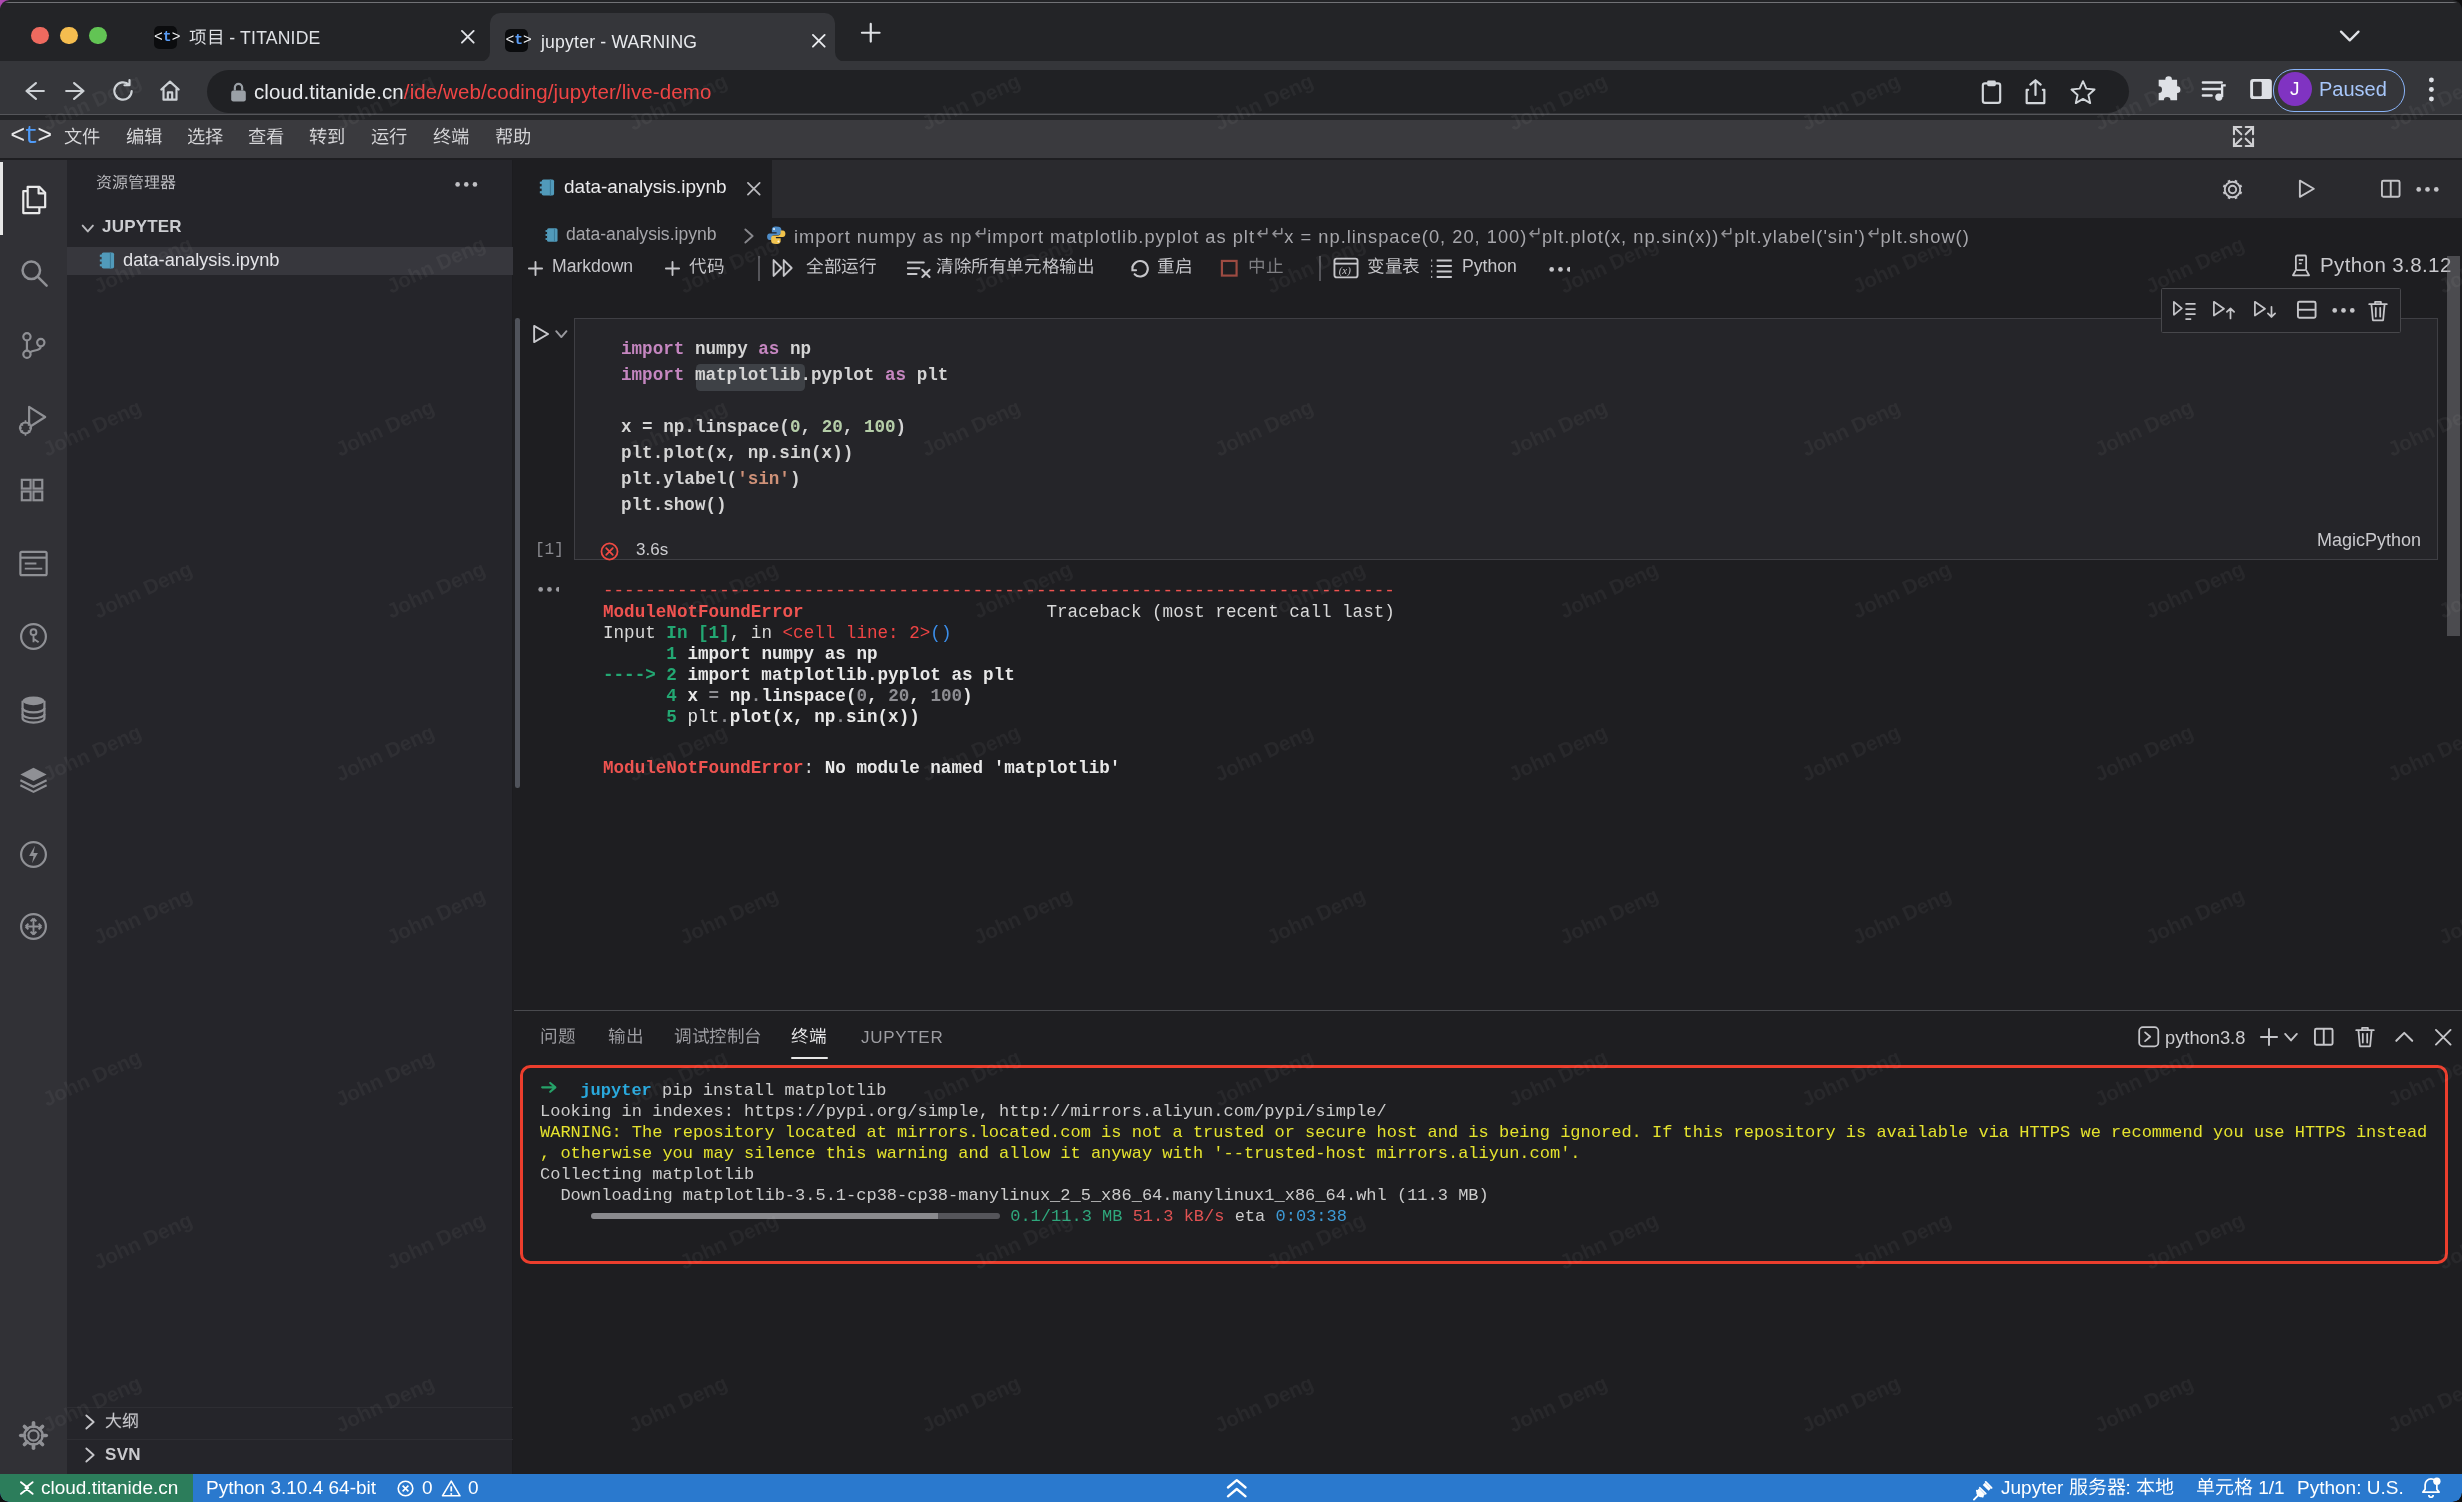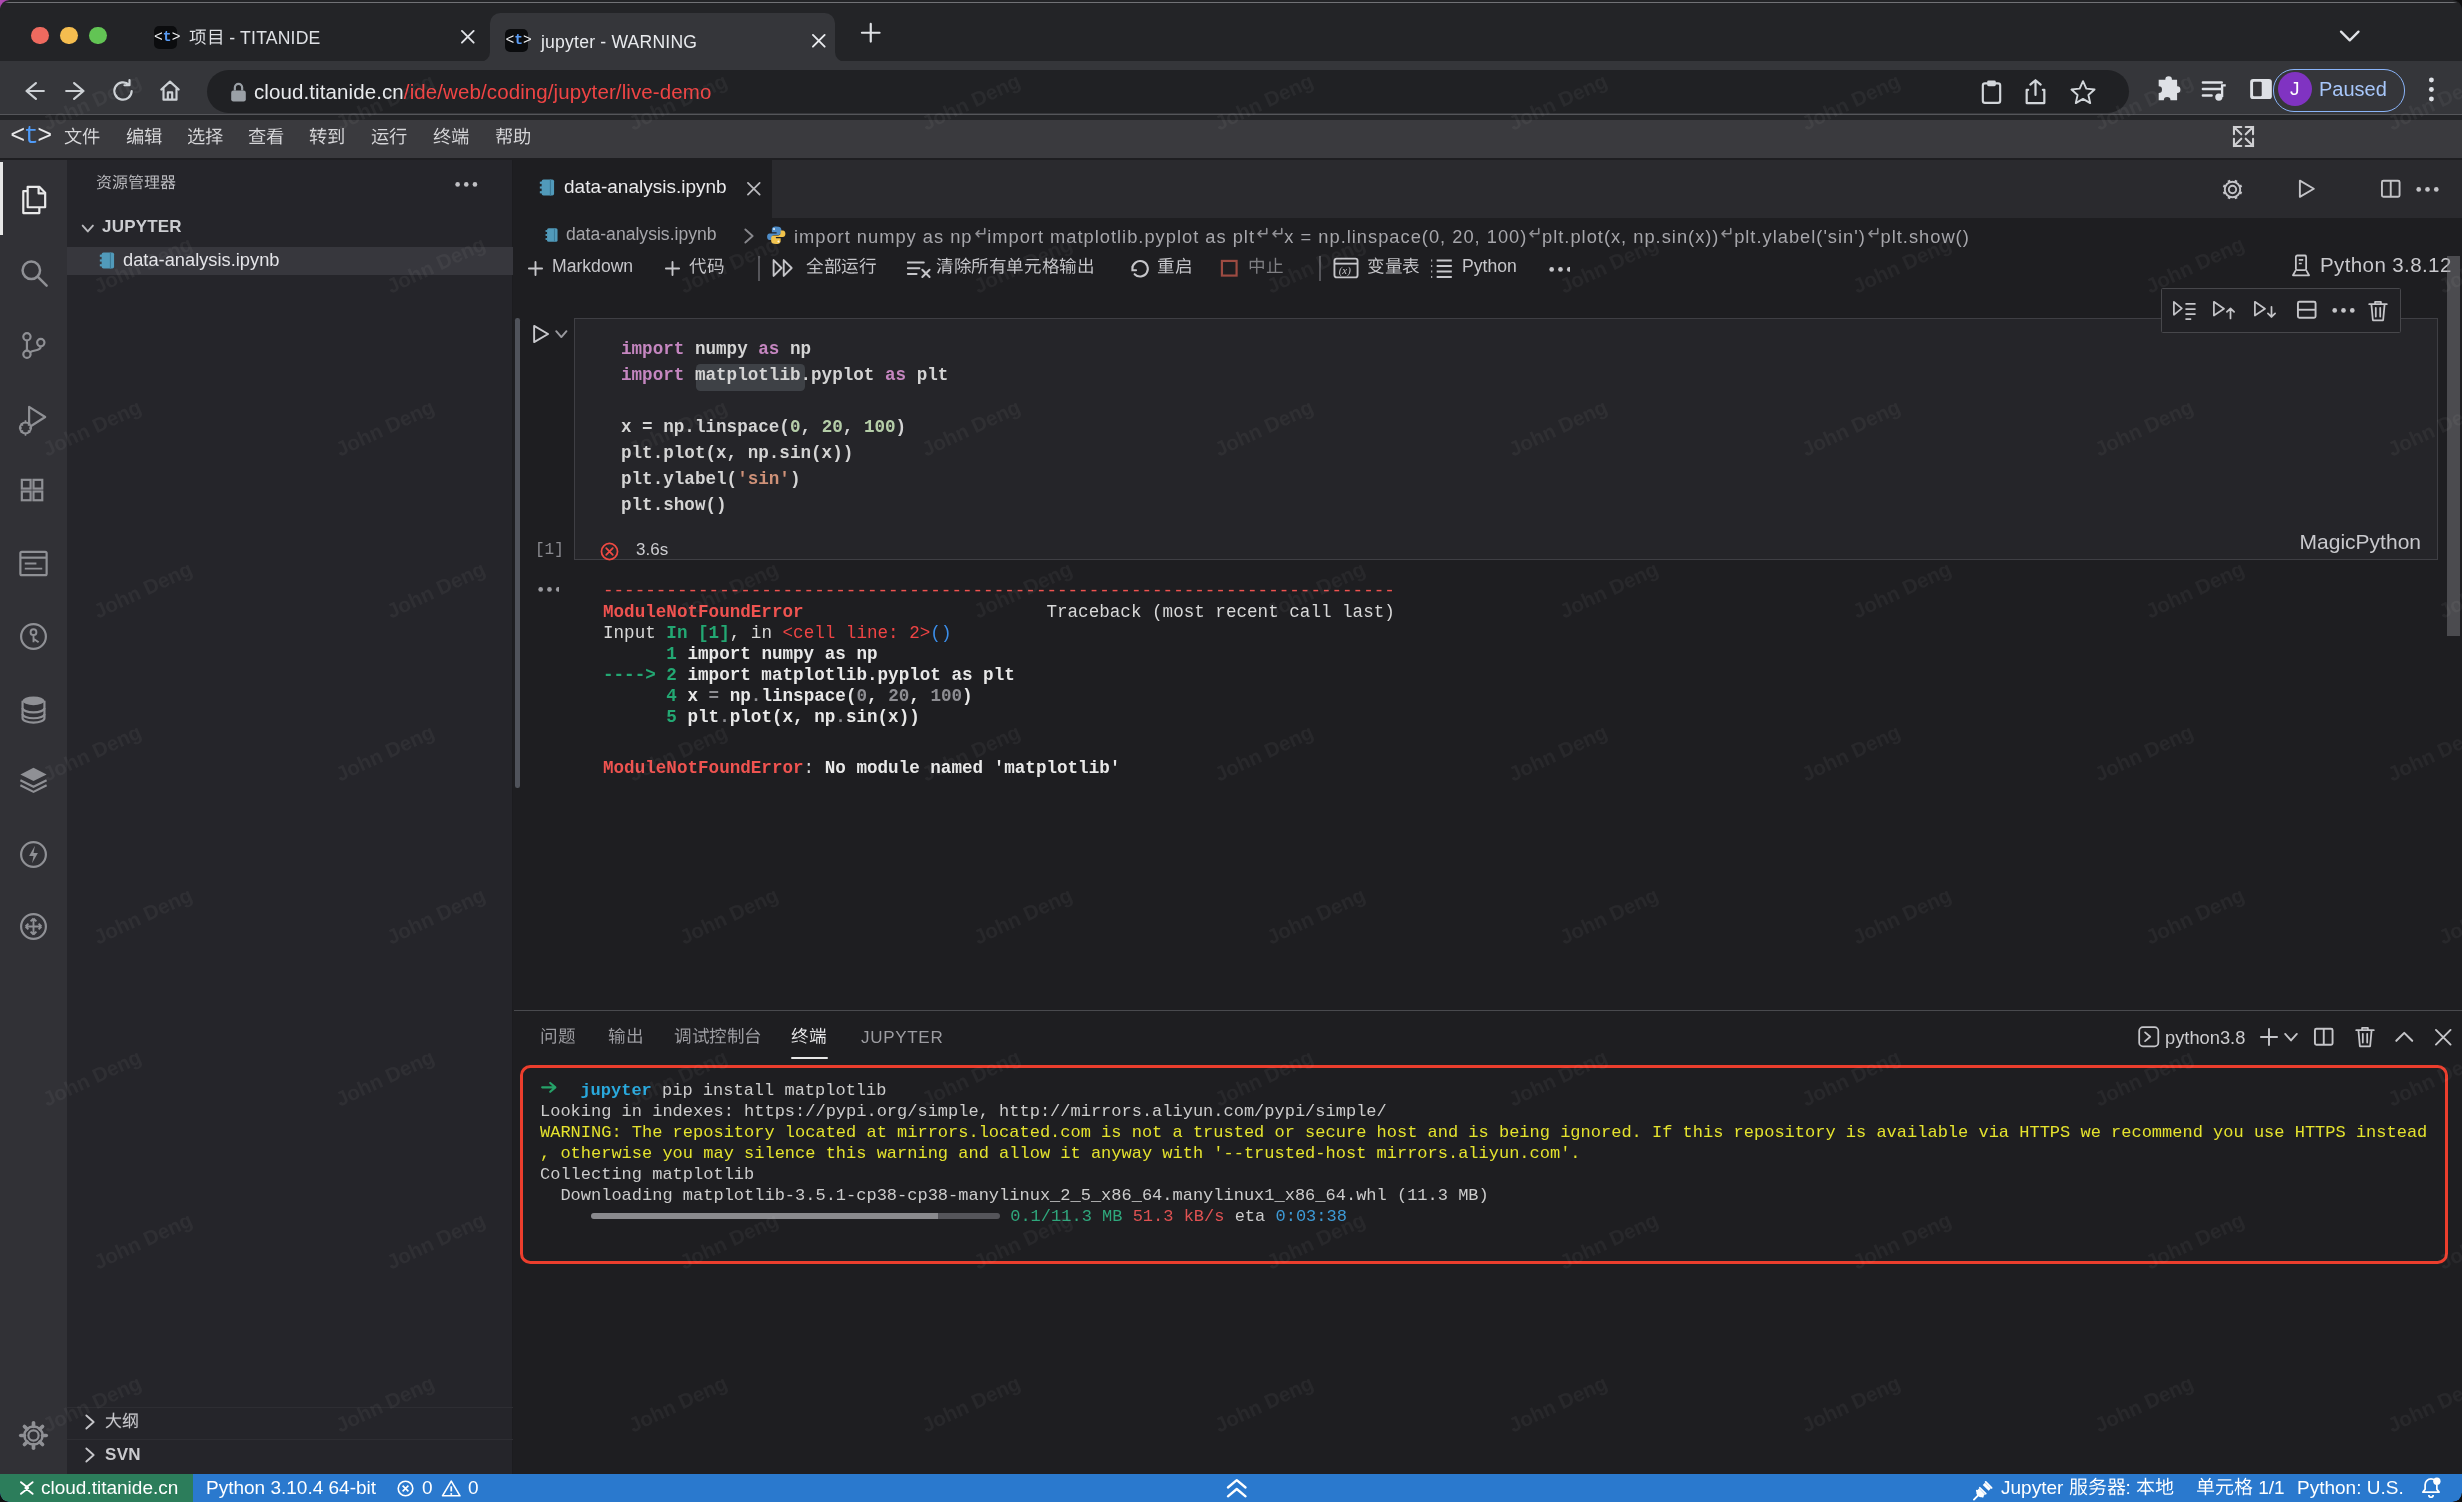--- a/index.html
+++ b/index.html
@@ -743,35 +743,35 @@
 plt.ylabel(<span style="color:#ce9178">'sin'</span>)
 plt.show()</pre>
 <div class="abs mono" style="left:21px;top:381px;font-size:16px;color:#8b8b90">[1]</div>
 <div class="ic" style="left:86px;top:382px">
             <svg width="19" height="19" viewBox="0 0 26 26" fill="none">
               <circle cx="13" cy="13" r="11" stroke="#f04a42" stroke-width="2.4" fill="none"></circle>
               <path d="M8.5 8.5 L17.5 17.5 M17.5 8.5 L8.5 17.5" stroke="#f04a42" stroke-width="2.4" stroke-linecap="round"></path>
             </svg>
           </div>
 <div class="abs" style="left:122px;top:380px;font-size:17px;color:#cdcdd1">3.6s</div>
-<div class="abs" style="left:1752px;top:370px;width:155px;text-align:right;font-size:21px;color:#c9c9cd">MagicPython</div>
+<div class="abs" style="left:1752px;top:370px;width:155px;text-align:right;font-size:18px;color:#c9c9cd">MagicPython</div>
 <div class="ic" style="left:23px;top:425px">
             <svg width="22" height="8.8" viewBox="0 0 30 12" fill="none">
               <circle cx="5" cy="6" r="3.2" fill="#9b9ba0"></circle>
               <circle cx="17" cy="6" r="3.2" fill="#9b9ba0"></circle>
               <circle cx="29" cy="6" r="3.2" fill="#9b9ba0"></circle>
             </svg>
           </div>
 <pre class="mono abs" style="left:89px;top:421px;font-size:17.6px;line-height:21px;color:#d8d8d8"><span style="color:#ef5350">---------------------------------------------------------------------------</span>
 <span style="color:#ef5350;font-weight:bold">ModuleNotFoundError</span>                       Traceback (most recent call last)
 Input <span style="color:#23a873;font-weight:bold">In [1]</span>, in <span style="color:#ef4444">&lt;cell line: 2&gt;</span><span style="color:#3b8eea">()</span>
       <span style="color:#23a873;font-weight:bold">1</span> <span style="color:#e8e8e8;font-weight:bold">import numpy as np</span>
 <span style="color:#23a873;font-weight:bold">----&gt; 2</span> <span style="color:#e8e8e8;font-weight:bold">import matplotlib.pyplot as plt</span>
       <span style="color:#23a873;font-weight:bold">4</span> <span style="color:#e8e8e8;font-weight:bold">x </span><span style="color:#8d8d92;font-weight:bold">=</span><span style="color:#e8e8e8;font-weight:bold"> np</span><span style="color:#8d8d92;font-weight:bold">.</span><span style="color:#e8e8e8;font-weight:bold">linspace(</span><span style="color:#8d8d92;font-weight:bold">0</span><span style="color:#e8e8e8;font-weight:bold">, </span><span style="color:#8d8d92;font-weight:bold">20</span><span style="color:#e8e8e8;font-weight:bold">, </span><span style="color:#8d8d92;font-weight:bold">100</span><span style="color:#e8e8e8;font-weight:bold">)</span>
-      <span style="color:#23a873;font-weight:bold">5</span> <span style="color:#e8e8e8;font-weight:bold">plt</span><span style="color:#8d8d92;font-weight:bold">.</span><span style="color:#e8e8e8;font-weight:bold">plot(x, np</span><span style="color:#8d8d92;font-weight:bold">.</span><span style="color:#e8e8e8;font-weight:bold">sin(x))</span></pre>
+      <span style="color:#23a873;font-weight:bold">5</span> <span style="color:#e8e8e8;font-weight:normal">plt</span><span style="color:#8d8d92;font-weight:bold">.</span><span style="color:#e8e8e8;font-weight:bold">plot(x, np</span><span style="color:#8d8d92;font-weight:bold">.</span><span style="color:#e8e8e8;font-weight:bold">sin(x))</span></pre>
 <div class="abs mono" style="left:89px;top:598px;font-size:17.6px;color:#e8e8e8;font-weight:bold"><span style="color:#ef5350;font-weight:bold">ModuleNotFoundError</span><span style="font-weight:normal;color:#d8d8d8">:</span> No module named 'matplotlib'</div>
 <div class="abs" style="left:1647px;top:128px;width:240px;height:45px;background:#212125;border:1.5px solid #47474b;border-radius:1.5px">
             <div class="ic" style="left:8.8px;top:9.5px">
               <svg width="26" height="23.5" viewBox="0 0 36 32" fill="none">
                 <path d="M4 5 L15 14 L4 23 Z" stroke="#c5c5c9" stroke-width="2.4" fill="none" stroke-linejoin="round"></path>
                 <path d="M20 8 H34 M20 15 H34 M20 22 H34 M20 29 H28" stroke="#c5c5c9" stroke-width="2.4"></path>
               </svg>
             </div>
             <div class="ic" style="left:49px;top:9.5px">
               <svg width="26" height="23.5" viewBox="0 0 36 32" fill="none">

